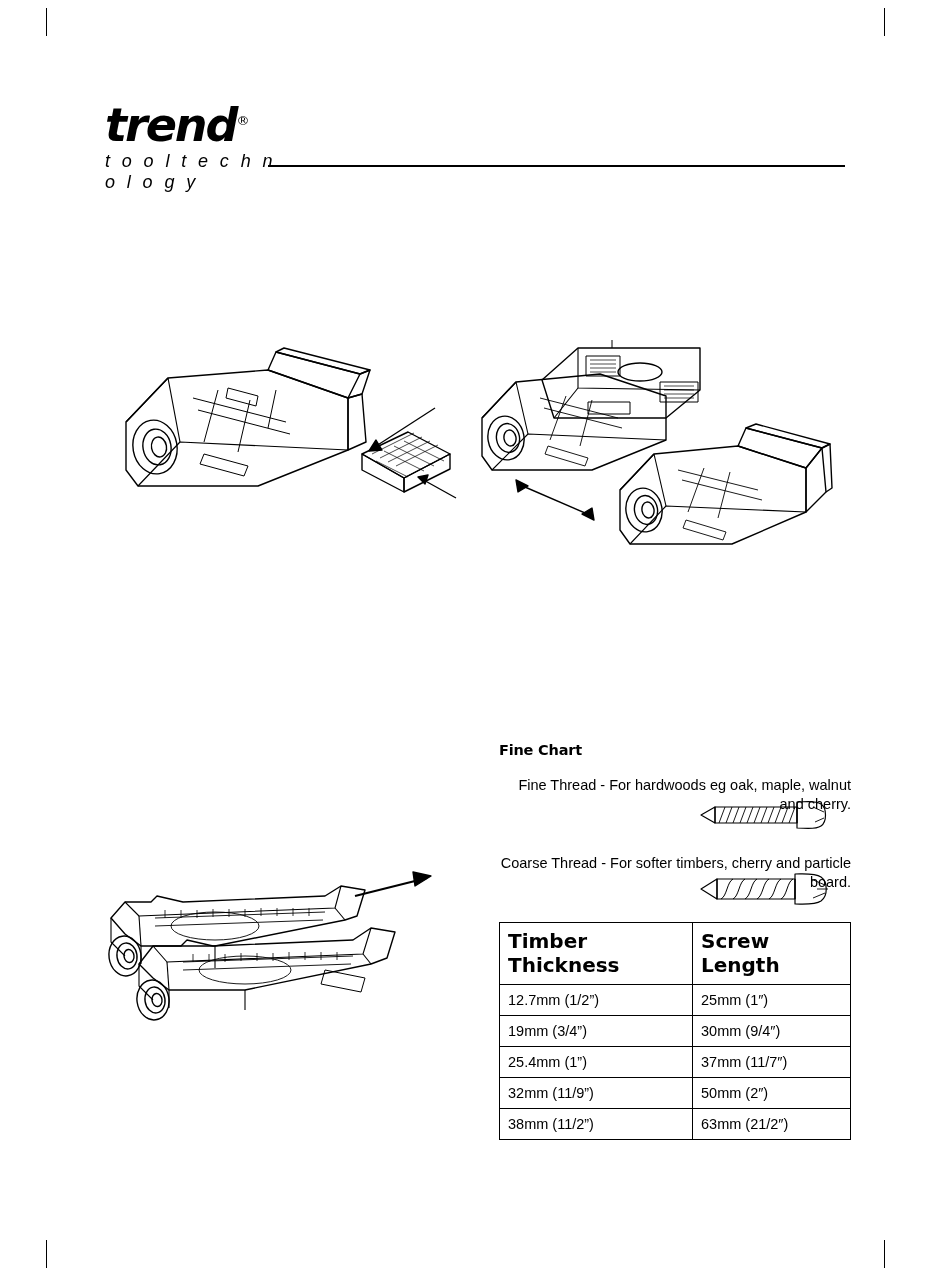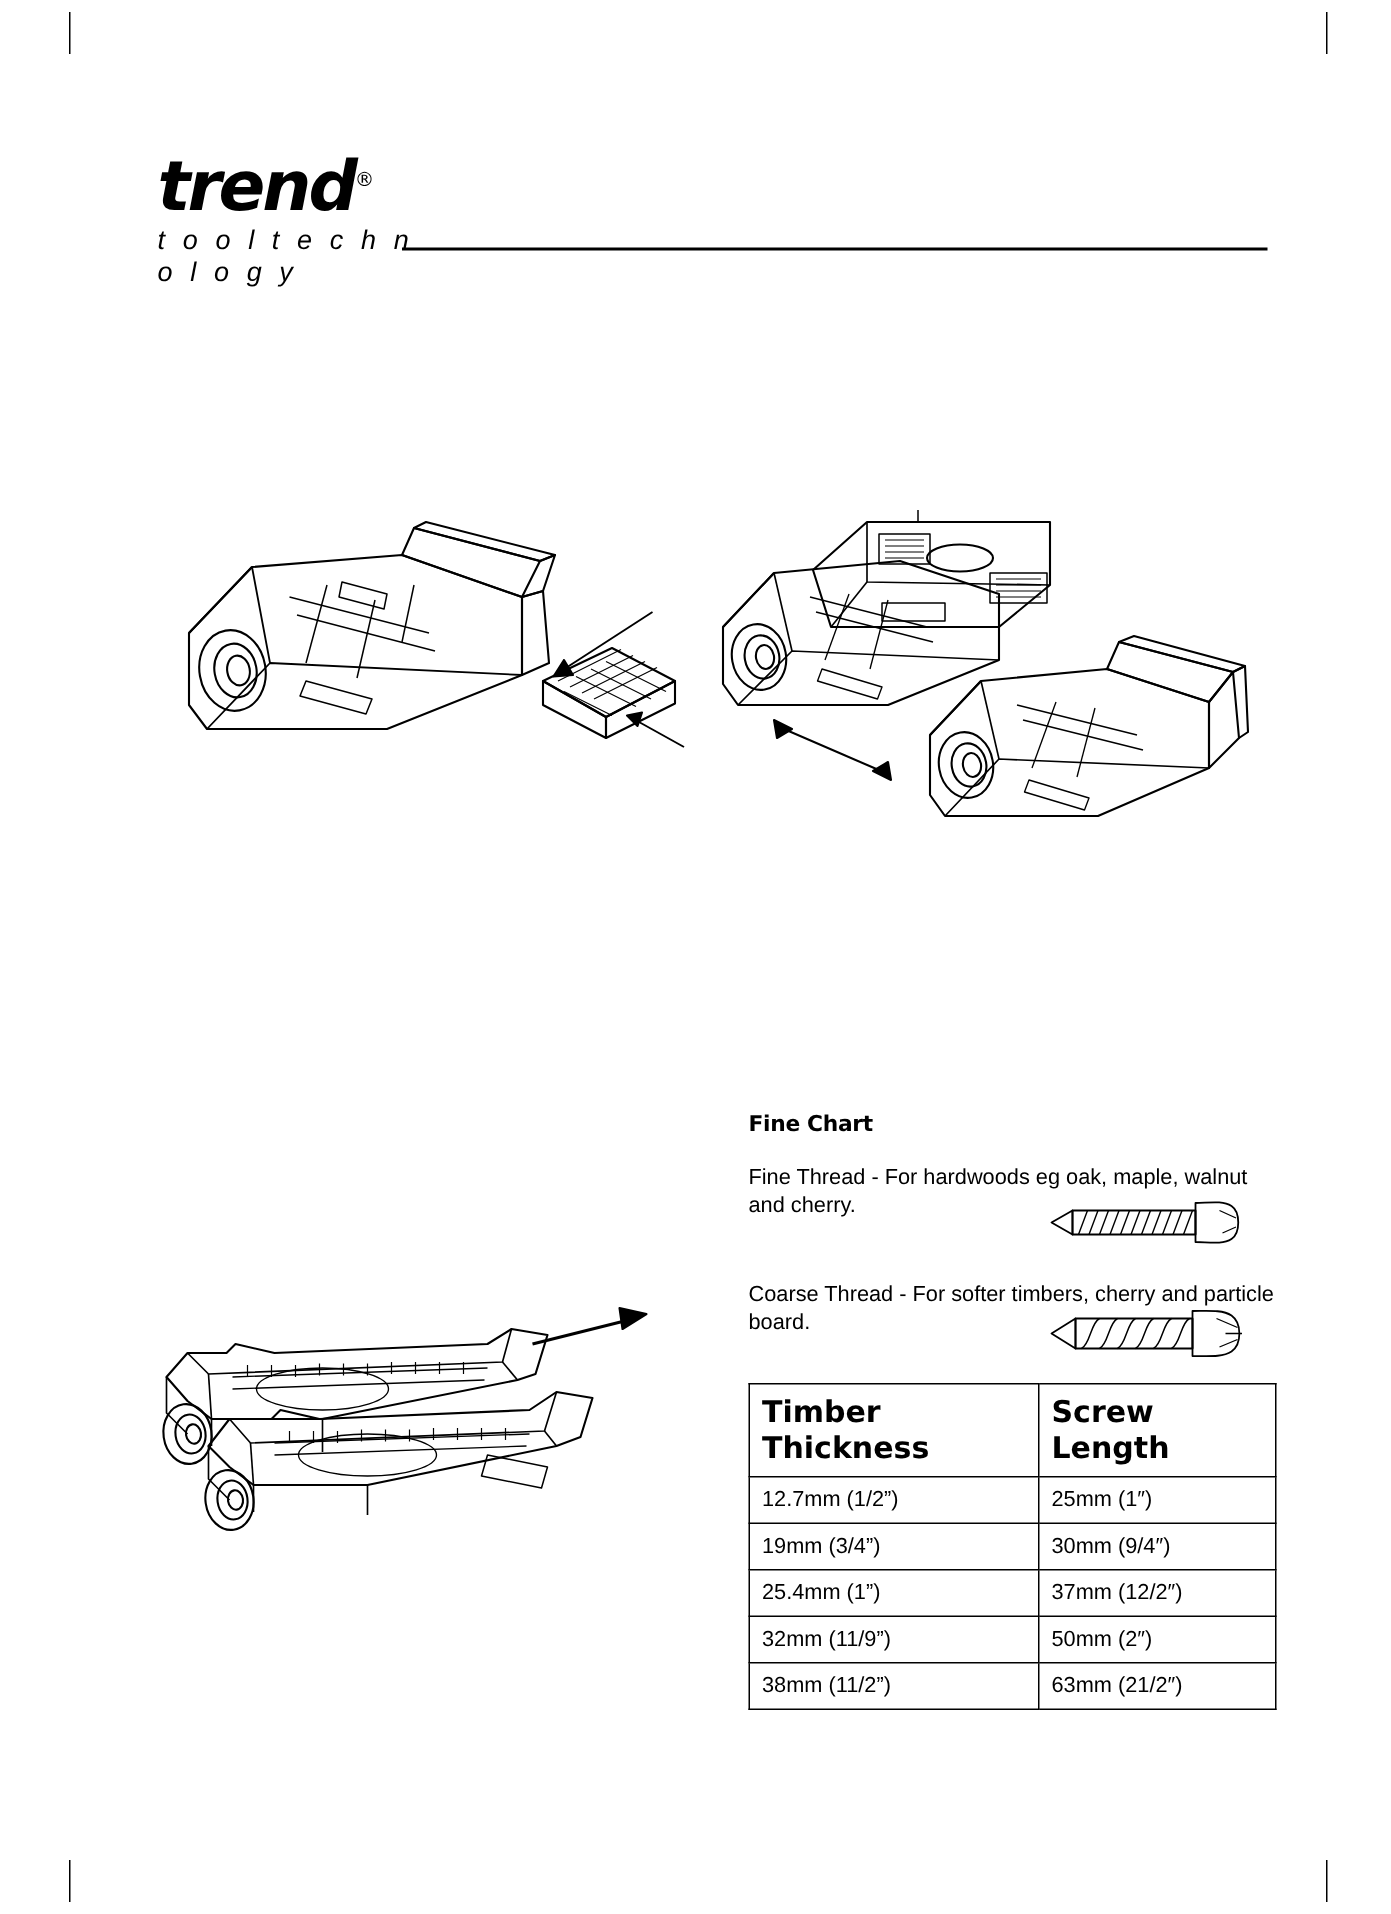--- a/index.html
+++ b/index.html
@@ -96,20 +96,21 @@
   }
   .sc-para {
     font-size: 14.5px;
     line-height: 19px;
     margin: 0;
     width: 352px;
   }
   .sc-row {
     position: relative;
     min-height: 58px;
+    text-align: right;
   }
   .sc-screw {
     position: absolute;
     right: 26px;
   }
   .sc-row-fine .sc-screw { top: 22px; }
   .sc-row-coarse .sc-screw { top: 18px; }
   .sc-gap { height: 20px; }
 
   
@@ -387,21 +388,21 @@
     <tr>
       <td>12.7mm (1/2”)</td>
       <td>25mm (1″)</td>
     </tr>
     <tr>
       <td>19mm (3/4”)</td>
       <td>30mm (9/4″)</td>
     </tr>
     <tr>
       <td>25.4mm (1”)</td>
-      <td>37mm (12/2″)</td>
+      <td>37mm (11/7″)</td>
     </tr>
     <tr>
       <td>32mm (11/9”)</td>
       <td>50mm (2″)</td>
     </tr>
     <tr>
       <td>38mm (11/2”)</td>
       <td>63mm (21/2″)</td>
     </tr>
   </tbody>

